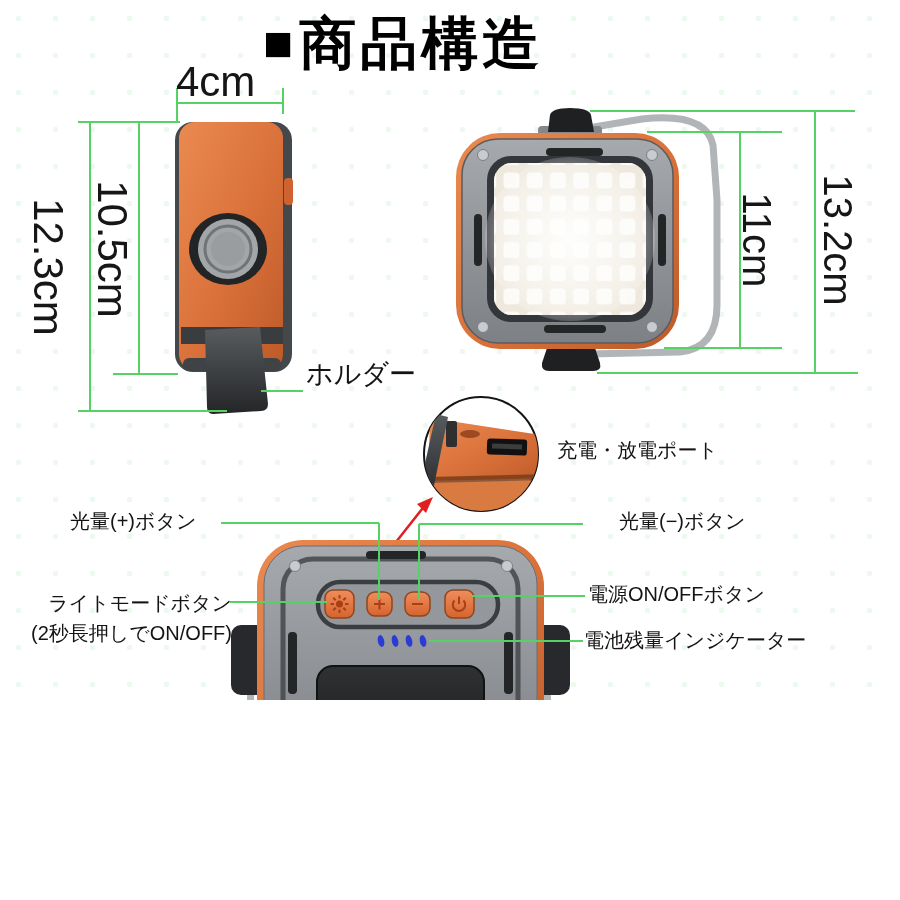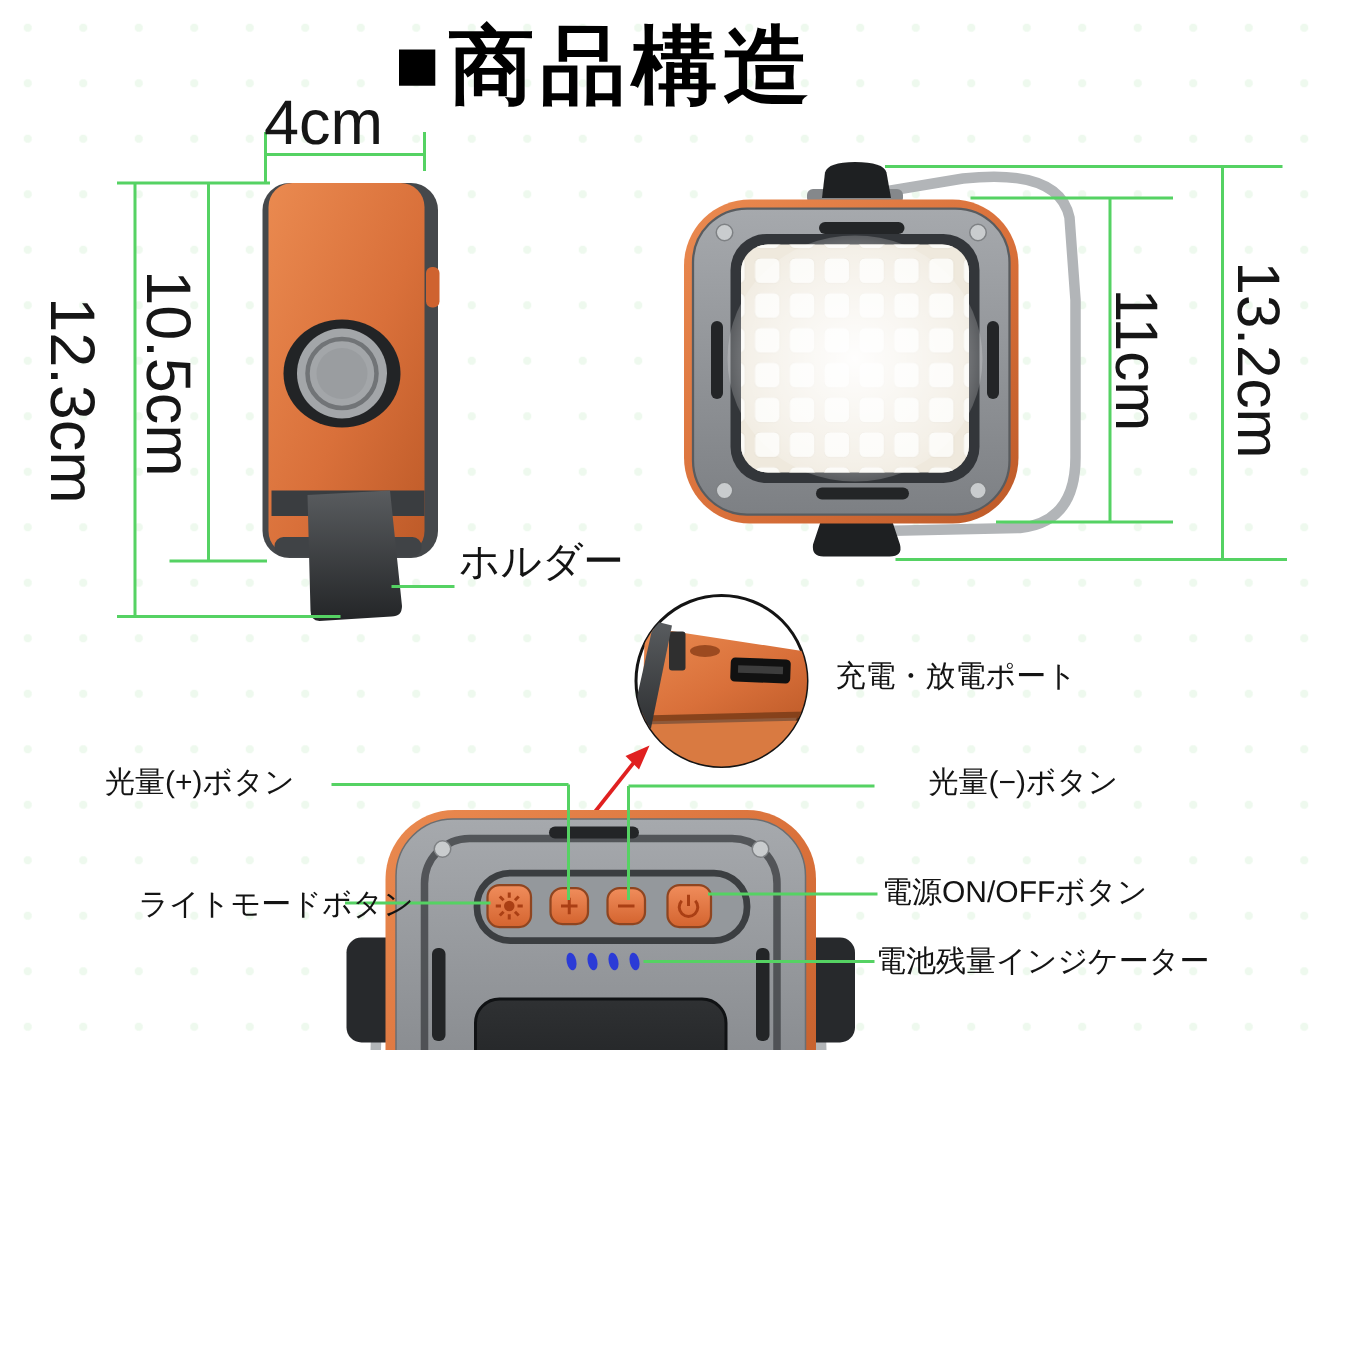--- a/index.html
+++ b/index.html
@@ -20,21 +20,21 @@
   #dim-4cm{left:176px;top:58px;width:110px;}
   #dim-123{left:-32px;top:243px;width:160px;height:48px;}
   #dim-105{left:32px;top:225px;width:160px;height:48px;}
   #dim-11{left:697px;top:218px;width:120px;height:44px;font-size:40px;}
   #dim-132{left:758px;top:218px;width:160px;height:44px;font-size:40px;}
   .callout{font-size:20px;color:#141414;}
   #lbl-holder{left:306px;top:356px;font-size:27px;}
   #lbl-charge{left:557px;top:437px;}
   #lbl-bplus{left:70px;top:508px;}
   #lbl-bminus{left:587px;top:508px;margin-left:32px;}
-  #lbl-mode{left:0px;top:588px;width:232px;text-align:right;line-height:30px;margin-left:44px;}
+  #lbl-mode{left:0px;top:588px;width:232px;text-align:right;line-height:30px;}
   #lbl-power{left:588px;top:581px;}
   #lbl-batt{left:584px;top:627px;}
   #lbl-tripod{left:541px;top:850px;font-size:26px;}
 </style>
 </head>
 <body>
 
 <div class="stage">
 
   <svg class="art" width="900" height="900" viewBox="0 0 900 900">
@@ -256,17 +256,18 @@
   <div class="txt dim dim-rot" id="dim-105">10.5cm</div>
   <div class="txt dim dim-rot" id="dim-11">11cm</div>
   <div class="txt dim dim-rot" id="dim-132">13.2cm</div>
 
   <div class="txt callout" id="lbl-holder">ホルダー</div>
   <div class="txt callout" id="lbl-charge">充電・放電ポート</div>
   <div class="txt callout" id="lbl-bplus">光量(+)ボタン</div>
   <div class="txt callout" id="lbl-bminus">光量(−)ボタン</div>
   <div class="txt callout" id="lbl-mode">
     <div>ライトモードボタン</div>
+    <div>(2秒長押しでON/OFF)</div>
   </div>
   <div class="txt callout" id="lbl-power">電源ON/OFFボタン</div>
   <div class="txt callout" id="lbl-batt">電池残量インジケーター</div>
 
 </div>
 
 </body></html>

